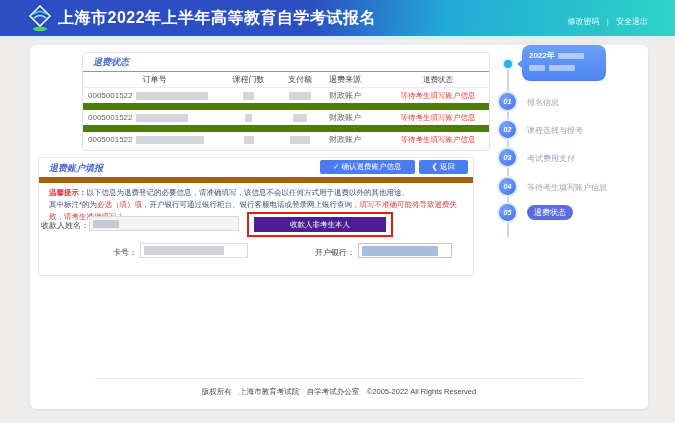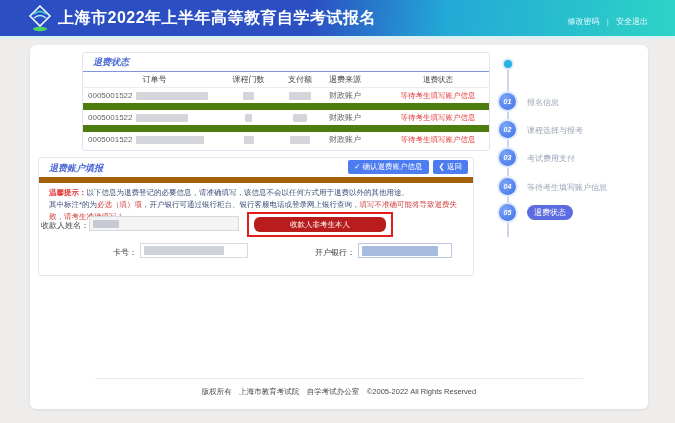--- a/index.html
+++ b/index.html
@@ -37,32 +37,32 @@
   .c4{width:62px;text-align:left}
   .c5{width:94px;text-align:center;font-size:7.5px}
   .thead .c1{justify-content:center;padding-left:0}
   .chip{display:inline-block;height:8px;background:#d3d5db;border-radius:1px}
   .red{color:#e23a3a}
   .green{color:#2fbf4f}
   
   .p2head{position:relative;height:19px;border-bottom:6px solid #a16207}
   .p2head .ptitle{border-bottom:none;position:absolute;left:0;top:1px}
   .btns{position:absolute;right:5px;top:2px;display:flex;gap:4px}
-  .btn{background:#4d7cf0;color:#fff;font-size:7.5px;line-height:14px;height:14px;padding:0 6px;
+  .btn{background:#4d7cf0;color:#fff;font-size:7.5px;line-height:14px;height:14px;padding:0 13px;
     border-radius:2px;cursor:pointer;white-space:nowrap}
   .notice{padding:4px 10px 0;font-size:7.5px;line-height:1.6;color:#3d4f77}
   .notice .lead{color:#e23a3a;font-weight:bold}
   .notice .r{color:#d04545}
   .lbl{position:absolute;font-size:8px;color:#444;white-space:nowrap}
   .input{position:absolute;height:15px;border:1px solid #d8d8de;background:#fff;box-sizing:border-box;
     display:flex;align-items:center;padding:0 3px}
   .annot{position:absolute;left:208px;top:54px;width:146px;height:25px;border:2px solid #e31b1b;box-sizing:border-box;
     display:flex;align-items:center;justify-content:center}
-  .btn-notself{width:132px;height:15px;line-height:15px;text-align:center;background:#b91c1c;color:#fff;
-    font-size:7.5px;border-radius:6px;cursor:pointer}
+  .btn-notself{width:132px;height:15px;line-height:15px;text-align:center;background:#4c1d95;color:#fff;
+    font-size:7.5px;border-radius:0;cursor:pointer}
   
   .vline{position:absolute;left:477px;top:14px;width:2px;height:178px;background:#ccd6ea}
   .tdot{position:absolute;left:474px;top:15px;width:8px;height:8px;border-radius:50%;background:#27b2e6;
     box-shadow:0 0 0 2px #d8edf8}
   .bubble{position:absolute;left:492px;top:0;width:84px;height:36px;box-sizing:border-box;
     background:linear-gradient(180deg,#6ba0f6,#4e85f1);border-radius:8px;color:#fff;font-size:8px;padding:5px 7px}
   .bubble:before{content:"";position:absolute;left:-5px;top:14px;border-top:5px solid transparent;
     border-bottom:5px solid transparent;border-right:6px solid #5e94f4}
   .bubble .l1{display:flex;align-items:center;gap:3px;font-weight:bold}
   .bubble .l2{display:flex;align-items:center;gap:4px;margin-top:4px}
@@ -176,20 +176,30 @@
       <span class="chip" style="width:80px;height:9px;background:#ced2da"></span>
     </div>
     <div class="lbl" style="left:268px;top:89px;width:48px;text-align:right">开户银行：</div>
     <div class="input" style="left:319px;top:85px;width:94px;border-color:#b9c9e6">
       <span class="chip" style="width:76px;height:10px;background:#a6bbdd"></span>
     </div>
   </div>
 
   <div class="vline"></div>
   <div class="tdot"></div>
+  <div class="bubble">
+    <div class="l1">
+        <span>2022年</span>
+        <span class="wchip" style="width:26px"></span>
+      </div>
+    <div class="l2">
+        <span class="wchip" style="width:16px"></span>
+        <span class="wchip" style="width:26px"></span>
+      </div>
+  </div>
 
   <div class="scircle" style="top:48px">01</div>
   <div class="slabel" style="top:52px">报名信息</div>
 
   <div class="scircle" style="top:76px">02</div>
   <div class="slabel" style="top:80px">课程选择与报考</div>
 
   <div class="scircle" style="top:104px">03</div>
   <div class="slabel" style="top:108px">考试费用支付</div>
 

